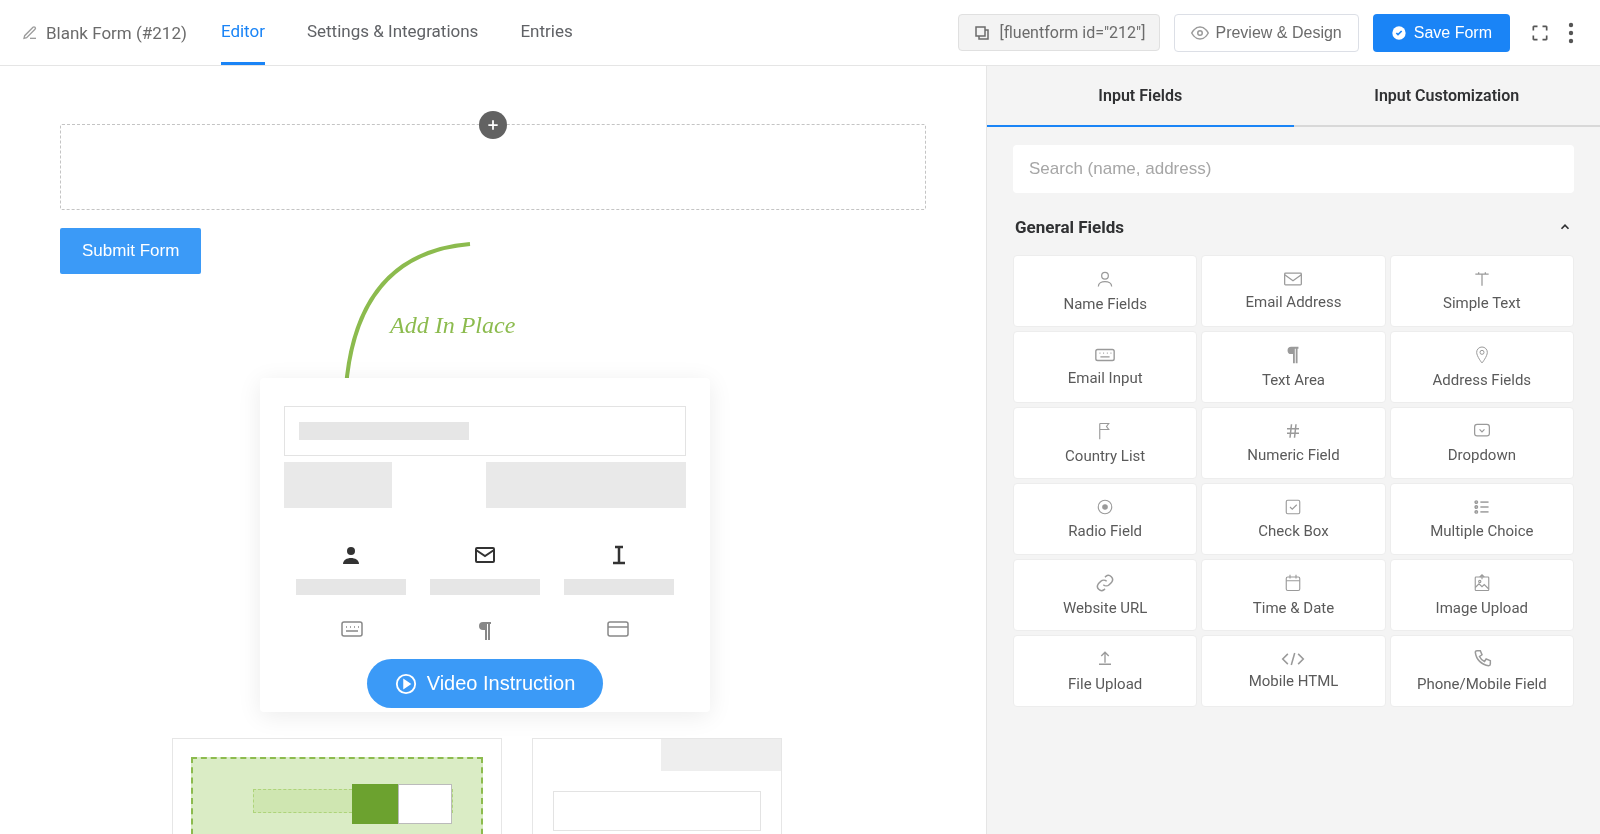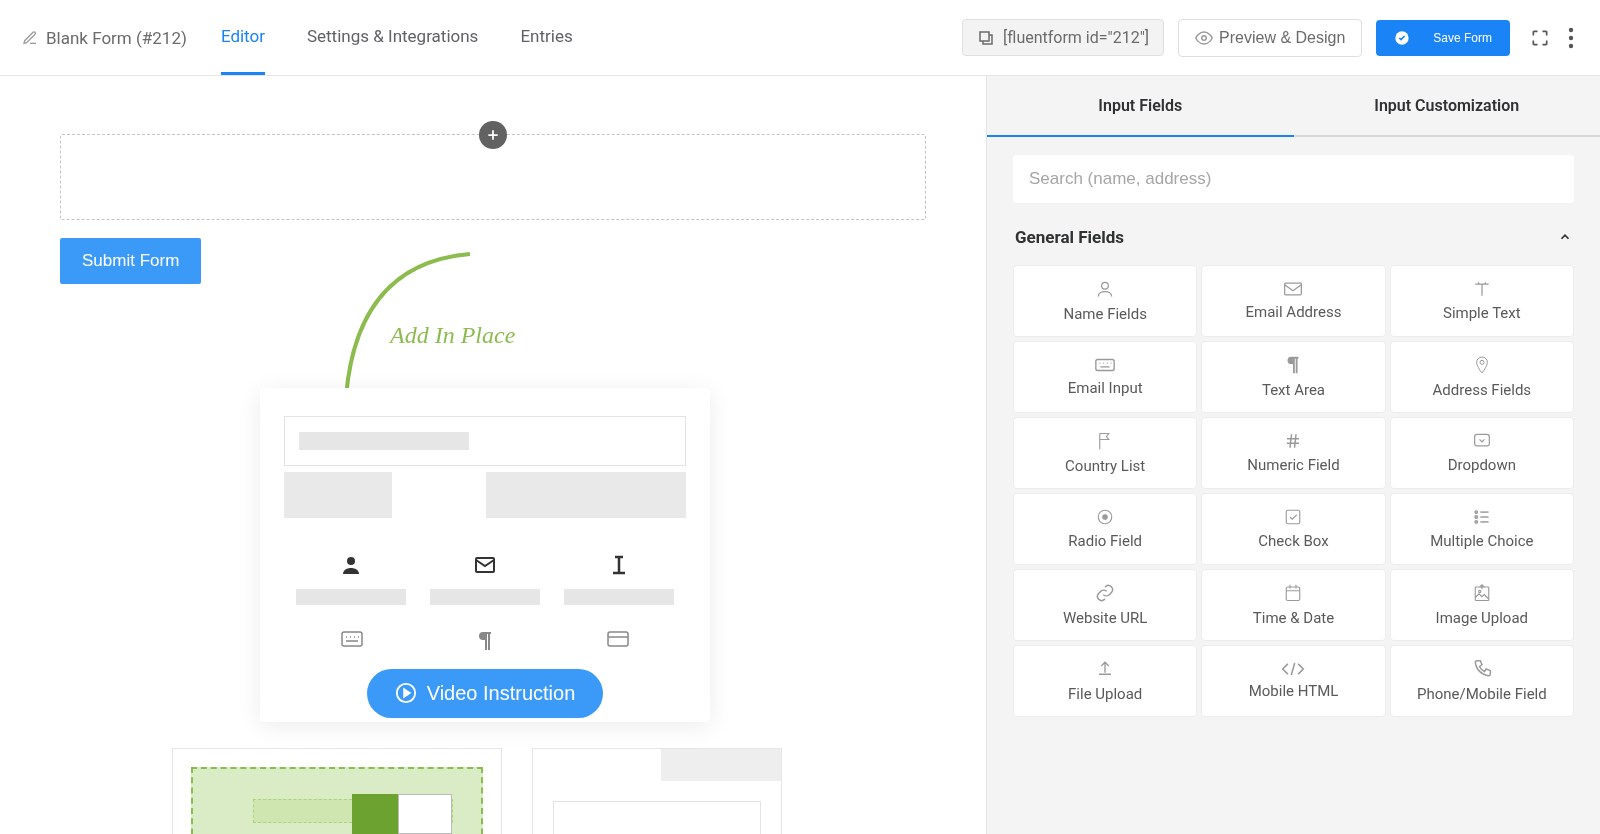--- a/index.html
+++ b/index.html
@@ -1,27 +1,27 @@
 <!DOCTYPE html>
 <html><head>
   <meta charset="utf-8">
   <style>
     * { margin: 0; padding: 0; box-sizing: border-box; }
     body { font-family: -apple-system, BlinkMacSystemFont, "Segoe UI", Roboto, Helvetica, Arial, sans-serif; background: #fff; color: #212529; height: 834px; width: 1600px; overflow: hidden; }
     
-    .topbar { display: flex; align-items: center; height: 76px; border-bottom: 1px solid #e5e5e5; padding: 0 22px; }
+    .topbar { display: flex; align-items: center; height: 66px; border-bottom: 1px solid #e5e5e5; padding: 0 22px; }
     .form-title { display: flex; align-items: center; color: #6b6b6b; font-size: 17px; gap: 8px; }
     .edit-icon { width: 16px; height: 16px; }
     .tabs { display: flex; margin-left: 34px; gap: 42px; height: 100%; align-items: center; }
     .tab { font-size: 17px; color: #606266; font-weight: 400; height: 100%; display: flex; align-items: center; border-bottom: 3px solid transparent; cursor: pointer; }
     .tab.active { color: #1a84f6; border-bottom-color: #1a84f6; }
     .topbar-right { margin-left: auto; display: flex; align-items: center; gap: 14px; }
     .shortcode { background: #f3f3f3; border: 1px solid #e0e0e0; border-radius: 4px; padding: 8px 14px; color: #6b6b6b; font-size: 16px; display: flex; align-items: center; gap: 8px; cursor: pointer; }
     .preview-btn { background: #fff; border: 1px solid #dcdfe6; border-radius: 4px; padding: 9px 16px; color: #6b6b6b; font-size: 16px; display: flex; align-items: center; gap: 6px; cursor: pointer; }
-    .save-btn { background: #1a84f6; border: none; border-radius: 4px; padding: 10px 18px; color: #fff; font-size: 12px; display: flex; align-items: center; gap: 23px; cursor: pointer; font-weight: 500; }
+    .save-btn { background: #1a84f6; border: none; border-radius: 4px; padding: 10px 18px; color: #fff; font-size: 16px; display: flex; align-items: center; gap: 7px; cursor: pointer; font-weight: 500; }
     .expand-icon { width: 20px; height: 20px; cursor: pointer; margin-left: 6px; }
     .menu-dots { cursor: pointer; padding: 4px; }
     
     .main { display: flex; height: calc(834px - 66px); }
     .canvas { flex: 1; padding: 58px 60px 0 60px; position: relative; overflow: hidden; }
     .dropzone { border: 1.5px dashed #c4c4c4; height: 86px; border-radius: 2px; position: relative; }
     .add-btn { position: absolute; top: -14px; left: 50%; transform: translateX(-50%); width: 28px; height: 28px; background: #626262; border-radius: 50%; display: flex; align-items: center; justify-content: center; cursor: pointer; }
     .submit-btn { background: #3b9af7; color: #fff; border: none; border-radius: 2px; padding: 13px 22px; font-size: 17px; margin-top: 18px; cursor: pointer; }
     
     .illustration { position: absolute; top: 150px; left: 250px; width: 480px; }
@@ -33,21 +33,21 @@
     .mock-inner { padding: 0 24px; }
     .mock-input { border: 1px solid #e3e3e3; height: 50px; display: flex; align-items: center; padding: 0 14px; }
     .mock-gray { background: #e6e6e6; height: 18px; width: 170px; }
     .mock-row { display: flex; gap: 12px; margin-top: 6px; margin-bottom: 35px; }
     .mock-block { background: #e9e9e9; height: 46px; flex-basis: 96px; }
     .mock-spacer { flex: 1; }
     .mock-icons { display: flex; justify-content: space-around; margin-bottom: 24px; }
     .mock-icon-col { display: flex; flex-direction: column; align-items: center; gap: 12px; }
     .mock-icon-sq { width: 110px; height: 16px; background: #e6e6e6; }
     .mock-icons2 { display: flex; justify-content: space-around; margin-bottom: 12px; }
-    .video-btn { background: #3b9af7; color: #fff; border: none; border-radius: 28px; padding: 13px 28px; font-size: 20px; display: flex; align-items: flex-start; gap: 10px; cursor: pointer; margin: 8px auto; position: relative; top: 4px; }
+    .video-btn { background: #3b9af7; color: #fff; border: none; border-radius: 28px; padding: 13px 28px; font-size: 20px; display: flex; align-items: flex-end; gap: 10px; cursor: pointer; margin: 8px auto; position: relative; top: 4px; }
     
     .bottom-img { position:absolute; top: 672px; left: 172px; width: 600px; height: 200px; }
     .bottom-left { position: absolute; left: 0; top: 0; width: 330px; height: 130px; border: 1px solid #e6e6e6; padding: 18px; }
     .drag-outer { border: 2.5px dashed #8cbb4e; background: #daecc5; padding: 30px 28px 30px 60px; }
     .drag-inner { border: 1.5px dashed #aed47a; background: #cfe6b1; height: 24px; display: flex; }
     .drag-box1 { background: #6ca22f; width:52px; height: 40px; margin-top: -6px; margin-left: 98px;}
     .drag-box2 { background: #fff; border: 1px solid #bbb; width:62px; height: 40px; margin-top: -6px; }
     .bottom-right { position: absolute; left: 360px; top: 0; width: 250px; border: 1px solid #e6e6e6; padding: 0; }
     .br-top { height: 32px; display:flex; }
     .br-top-l { flex:1; background:#fff; }

